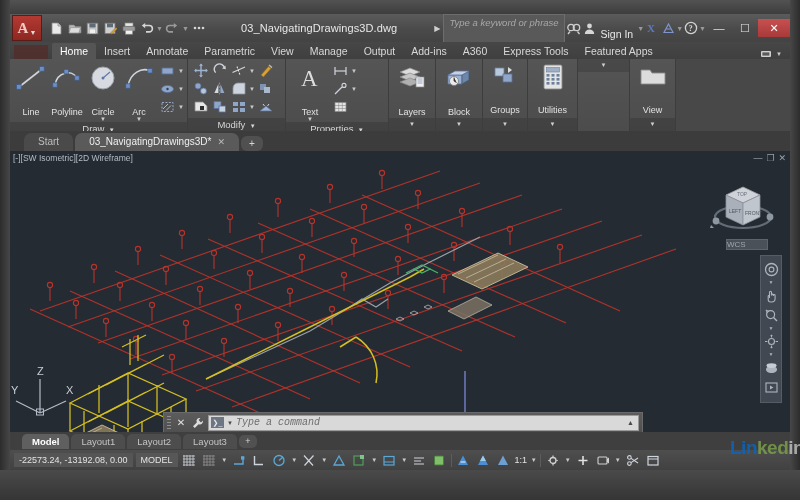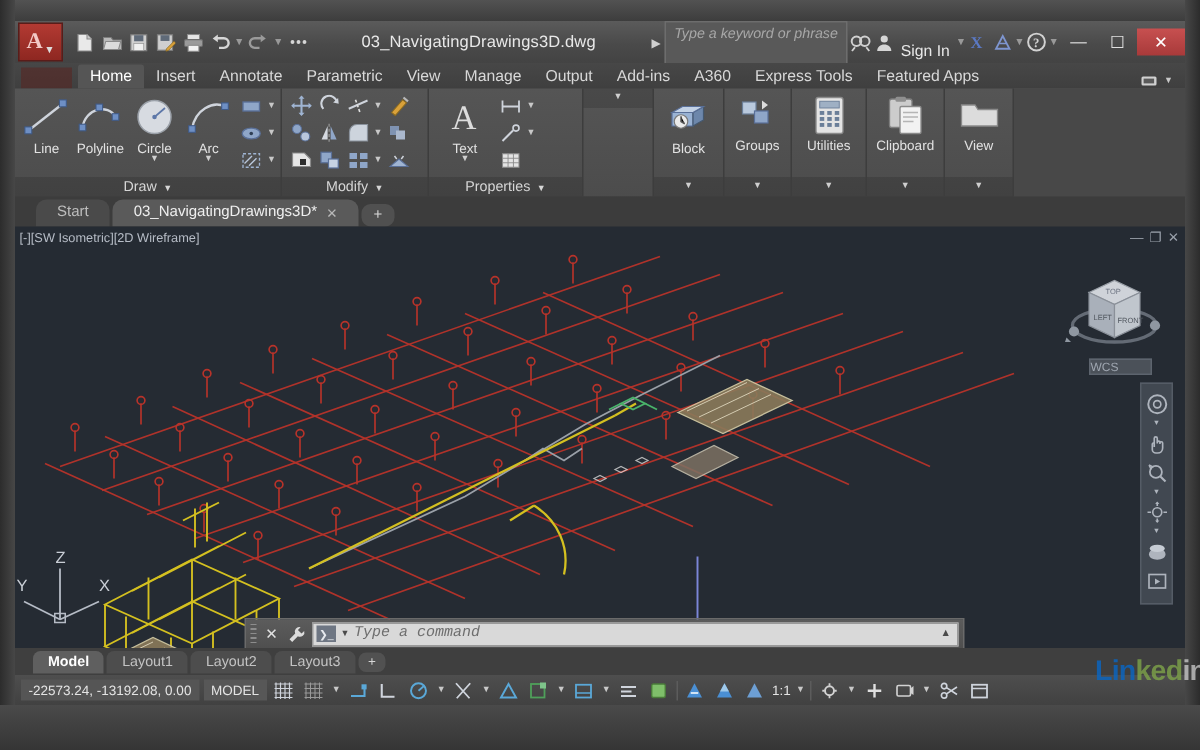--- a/index.html
+++ b/index.html
@@ -90,21 +90,21 @@
   }
   .panel-body { flex:1; display:flex; align-items:flex-start; padding: 3px 4px 0 4px; gap:2px;}
   .panel-title {
     height: 13px; line-height: 13px; text-align:center; color:#d6d6d6;
     font-size: 9.5px; background: rgba(0,0,0,.14);
   }
   .big-btn {
     width: 40px; display:flex; flex-direction:column; align-items:center;
     padding-top: 1px;
   }
-  .big-btn .lbl { color:#e2e2e2; font-size:9px; margin-top:1px; }
+  .big-btn .lbl { color:#e2e2e2; font-size:9px; margin-top:14px; }
   .big-btn .caret { color:#cfcfcf; font-size:6px; line-height:5px;}
   .ico { display:flex; align-items:center; justify-content:center; }
   .small-grid { display:flex; flex-direction:column; gap:1px; }
   .small-row { display:flex; align-items:center; gap:2px; }
   .sbtn { width:17px; height:17px; display:flex; align-items:center; justify-content:center;}
   .mini-caret { color:#c8c8c8; font-size:6px; width:6px;}
   .panel-drop { height:13px; text-align:center; color:#cfcfcf; font-size:6px;
     background: rgba(0,0,0,.14); line-height:12px;}
 
   
@@ -566,20 +566,34 @@
           </div>
         </div>
       </div>
       <div class="panel-title">
         <span>Properties</span>
         <span style="font-size:6px">&nbsp;▼</span>
       </div>
     </div>
 
     <div class="panel" style="width:47px">
+      <div class="panel-body" style="justify-content:center">
+        <div class="big-btn">
+          <div class="ico">
+            <svg width="32" height="30" viewBox="0 0 32 30">
+                <path d="M4 9l10-4 10 4-10 4z" fill="#dcdcdc" stroke="#8a8a8a" stroke-width=".7"></path>
+                <path d="M4 14l10-4 10 4-10 4z" fill="#c6c6c6" stroke="#8a8a8a" stroke-width=".7"></path>
+                <path d="M4 19l10-4 10 4-10 4z" fill="#b0b0b0" stroke="#8a8a8a" stroke-width=".7"></path>
+                <rect x="20" y="14" width="8" height="10" fill="#f0f0f0" stroke="#8a8a8a" stroke-width=".7"></rect>
+                <path d="M21.5 16h5M21.5 18h5M21.5 20h5" stroke="#7e94b4" stroke-width=".8"></path>
+              </svg>
+          </div>
+          <span class="lbl">Layers</span>
+        </div>
+      </div>
       <div class="panel-drop">▼</div>
     </div>
 
     <div class="panel" style="width:47px">
       <div class="panel-body" style="justify-content:center">
         <div class="big-btn">
           <div class="ico">
             <svg width="32" height="30" viewBox="0 0 32 30">
                 <path d="M5 12h14v9H5z" fill="#9ab3d4" stroke="#5a7099" stroke-width=".8"></path>
                 <path d="M19 12l7-4v9l-7 4z" fill="#6d87ab" stroke="#44586f" stroke-width=".8"></path>
@@ -631,33 +645,20 @@
                 </g>
               </svg>
           </div>
           <span class="lbl">Utilities</span>
         </div>
       </div>
       <div class="panel-drop">▼</div>
     </div>
 
     <div class="panel" style="width:52px">
-      <div class="panel-body" style="justify-content:center">
-        <div class="big-btn" style="width:48px">
-          <div class="ico">
-            <svg width="28" height="28" viewBox="0 0 28 28">
-                <rect x="3" y="3" width="15" height="19" rx="1.5" fill="#cccccc" stroke="#7e7e7e" stroke-width=".9"></rect>
-                <rect x="7" y="1.5" width="7" height="3.4" rx="1" fill="#8f8f8f"></rect>
-                <rect x="10" y="8" width="14" height="18" rx="1" fill="#f2f2f2" stroke="#8a8a8a" stroke-width=".9"></rect>
-                <path d="M12 12h10M12 15h10M12 18h7" stroke="#b5b5b5" stroke-width=".9"></path>
-              </svg>
-          </div>
-          <span class="lbl">Clipboard</span>
-        </div>
-      </div>
       <div class="panel-drop">▼</div>
     </div>
 
     <div class="panel" style="width:46px">
       <div class="panel-body" style="justify-content:center">
         <div class="big-btn">
           <div class="ico">
             <svg width="30" height="28" viewBox="0 0 30 28">
                 <path d="M3 7h9l2 3h13v11H3z" fill="#dcdcdc" stroke="#8a8a8a" stroke-width=".9"></path>
               </svg>

